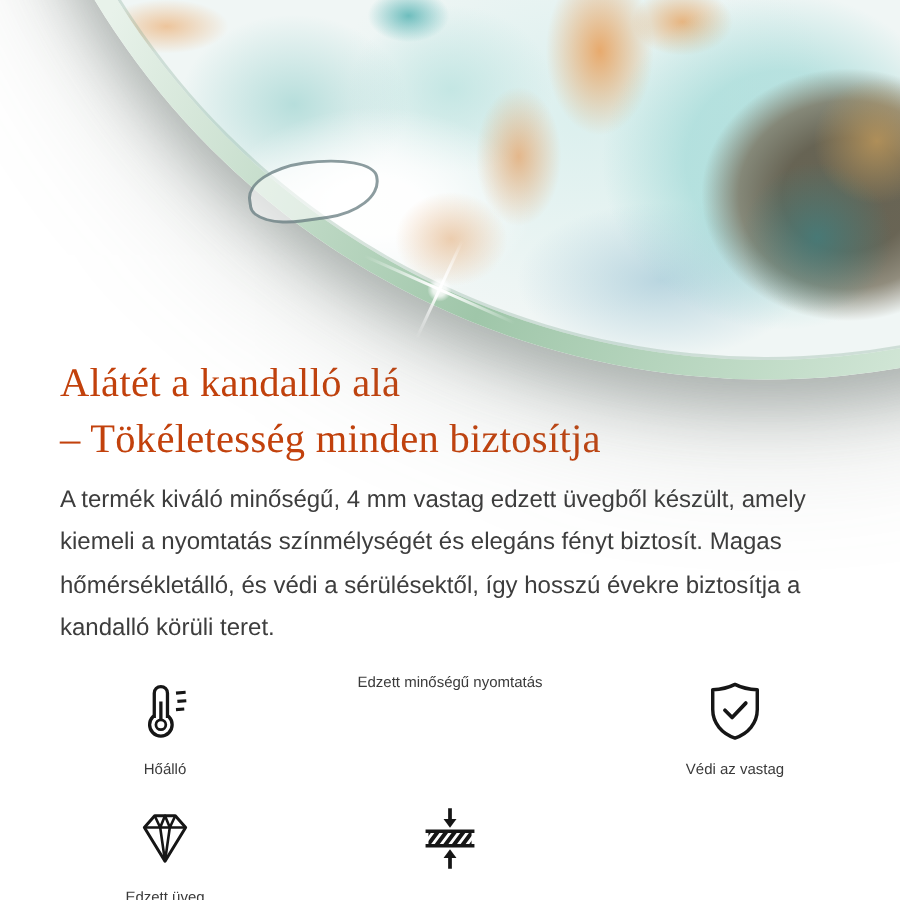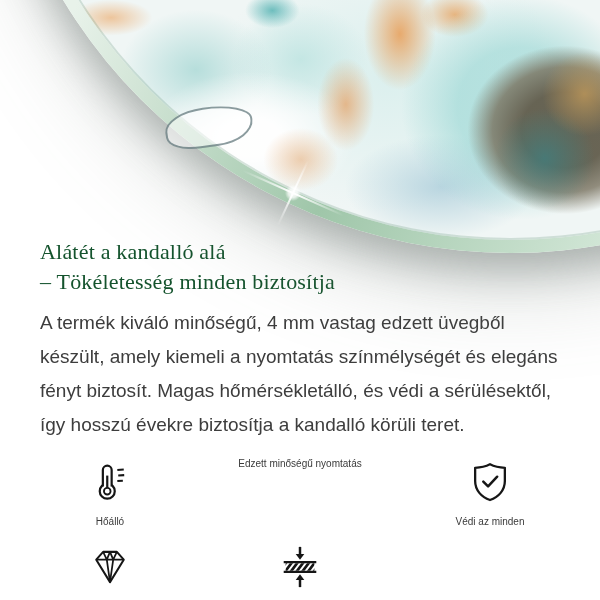--- a/index.html
+++ b/index.html
@@ -66,30 +66,30 @@
     position: absolute; left: -8px; top: -8px;
     width: 16px; height: 16px; border-radius: 50%;
     background: radial-gradient(circle, #ffffff 0%, rgba(255,255,255,0.75) 40%, rgba(255,255,255,0) 72%);
   }
 
   
   .content { margin: 9px 35px 0 40px; }
   .title {
     font-family: "Liberation Serif", "DejaVu Serif", serif;
     font-weight: 400;
-    font-size: 22px;
+    font-size: 27px;
     line-height: 1.37;
-    color: #14532d;
+    color: #c2410c;
     letter-spacing: 0.2px;
   }
   .title span { display: block; }
   .desc {
     margin-top: 9px;
     max-width: 540px;
-    font-size: 19px;
+    font-size: 16px;
     line-height: 1.78;
     color: #3d3d3d;
   }
 
   
   .features {
     margin: 14px 15px 0 15px;
     display: grid;
     grid-template-columns: repeat(3, 1fr);
     row-gap: 14px;
@@ -161,21 +161,21 @@
     <div class="feature-label">Edzett minőségű nyomtatás</div>
   </div>
 
   <div class="feature">
     <div class="feature-icon">
       <svg viewBox="0 0 48 48" width="46" height="46" fill="none" stroke="#161616">
         <path d="M24 5.5 C28.5 7.8 34 9 39.5 9.2 V23 C39.5 32.5 33 39.8 24 42.8 C15 39.8 8.5 32.5 8.5 23 V9.2 C14 9 19.5 7.8 24 5.5 Z" stroke-width="2.4" stroke-linejoin="round"></path>
         <path d="M17 23.5 L22 28.5 L31.5 18.5" stroke-width="2.6" stroke-linecap="round" stroke-linejoin="round"></path>
       </svg>
     </div>
-    <div class="feature-label">Védi az minden</div>
+    <div class="feature-label">Védi az vastag</div>
   </div>
 
   <div class="feature">
     <div class="feature-icon">
       <svg viewBox="0 0 48 48" width="46" height="44" fill="none" stroke="#161616">
         <path d="M9 16 L16.5 7.5 H31.5 L39 16 L24 40.5 Z" stroke-width="2.2" stroke-linejoin="round"></path>
         <path d="M9 16 H39 M16.5 7.5 L20.5 16 L24 7.5 L27.5 16 L31.5 7.5 M20.5 16 L24 40.5 M27.5 16 L24 40.5" stroke-width="1.9" stroke-linejoin="round"></path>
       </svg>
     </div>
     <div class="feature-label">Edzett üveg</div>

